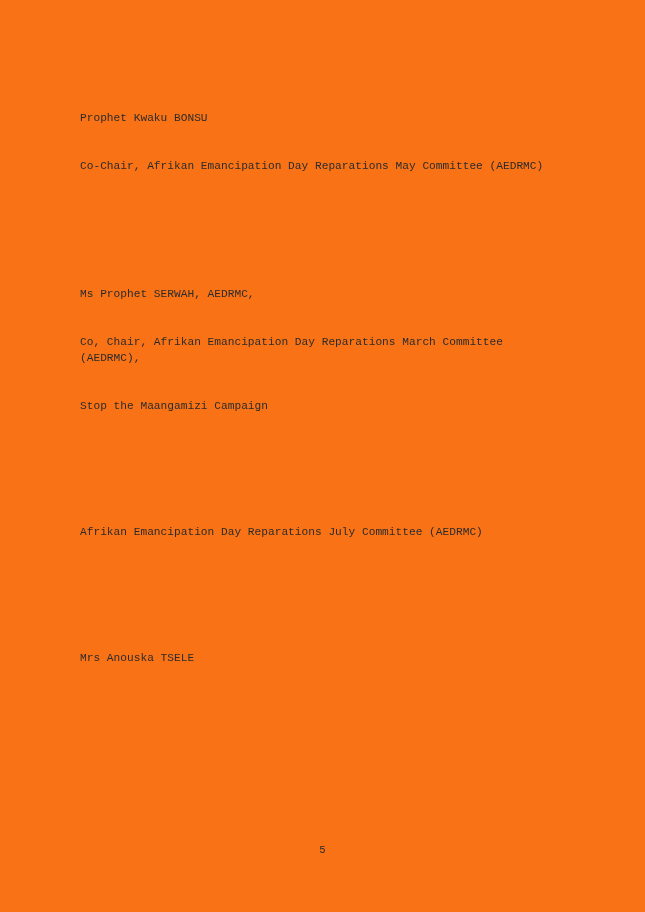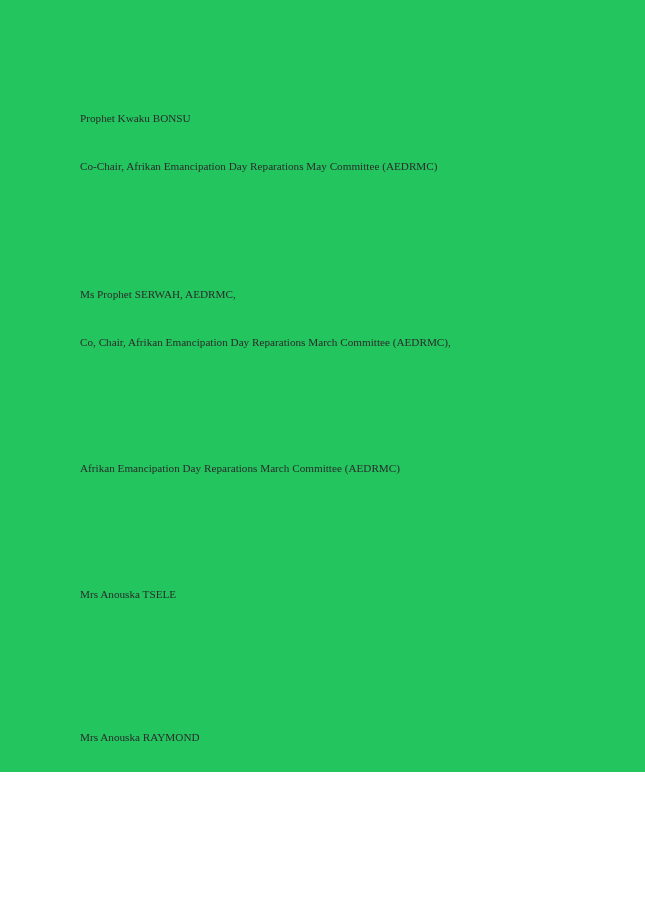--- a/index.html
+++ b/index.html
@@ -3,24 +3,24 @@
 <meta charset="utf-8">
 <style>
   html, body {
     margin: 0;
     padding: 0;
     background: #ffffff;
   }
   .page {
     position: relative;
     width: 645px;
-    height: 772px;
-    background: #22c55e;
+    height: 912px;
+    background: #f97316;
     overflow: hidden;
-    font-family: Liberation Serif, serif;
+    font-family: Liberation Mono, monospace;
     color: #2b2b2b;
     -webkit-font-smoothing: antialiased;
   }
   .content {
     position: absolute;
     left: 80px;
     top: 78px;
     width: 475px;
   }
   .block {
@@ -56,40 +56,38 @@
     <div class="block">
       <span class="line">Prophet Kwaku BONSU</span>
       <span class="line">Co-Chair, Afrikan Emancipation Day Reparations May Committee (AEDRMC)</span>
     </div>
 
     <div class="gap-lg"></div>
 
     <div class="block">
       <span class="line">Ms Prophet SERWAH, AEDRMC,</span>
       <span class="line">Co, Chair, Afrikan Emancipation Day Reparations March Committee (AEDRMC),</span>
+      <span class="line">Stop the Maangamizi Campaign</span>
     </div>
 
     <div class="gap-md"></div>
 
     <div class="block">
-      <span class="line">Afrikan Emancipation Day Reparations March Committee (AEDRMC)</span>
+      <span class="line">Afrikan Emancipation Day Reparations July Committee (AEDRMC)</span>
     </div>
 
     <div class="gap-md"></div>
 
     <div class="block">
       <span class="line">Mrs Anouska TSELE</span>
     </div>
 
     <div class="gap-lg"></div>
     <div style="height:15px"></div>
 
-    <div class="block">
-      <span class="line">Mrs Anouska RAYMOND</span>
-    </div>
 
     <div class="gap-lg"></div>
 
   </div>
 
   <div class="page-number">5</div>
 
 </div>
 
 </body></html>

